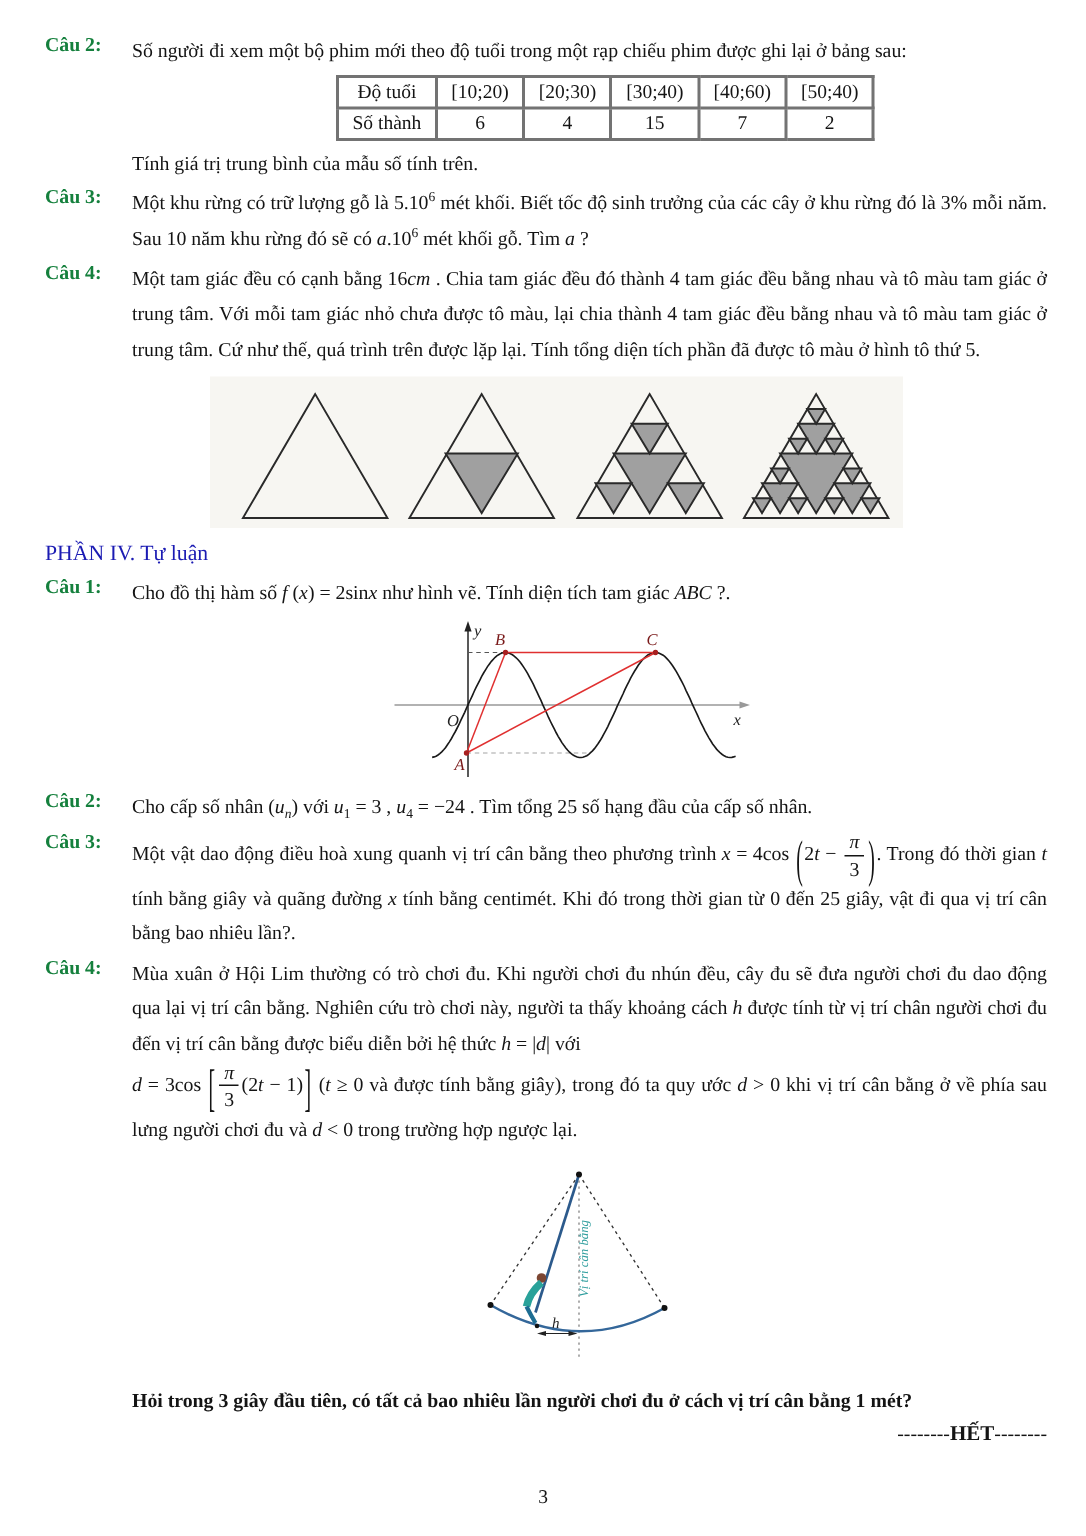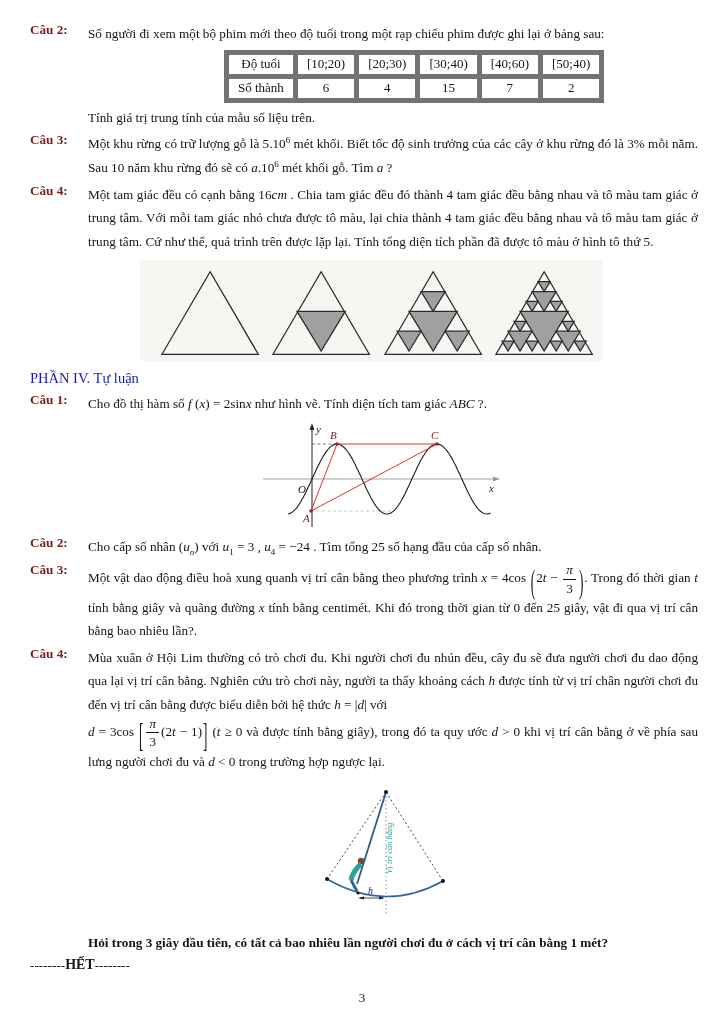--- a/index.html
+++ b/index.html
@@ -3,41 +3,41 @@
 <meta charset="utf-8">
 <style>
   html,body{margin:0;padding:0;background:#e8e8e8;}
   .page{
     width:724px;height:1024px;background:#ffffff;position:relative;
     box-sizing:border-box;padding:22px 26px 0 30px;
     font-family:"Liberation Serif","DejaVu Serif",serif;
     font-size:13.2px;color:#141414;overflow:hidden;
   }
   .question{position:relative;padding-left:58px;margin:0 0 3px 0;}
-  .qlabel{position:absolute;left:0;top:0;color:#7f1d1d;font-weight:bold;}
+  .qlabel{position:absolute;left:0;top:0;color:#15803d;font-weight:bold;}
   .qtext{margin:0;text-align:justify;line-height:1.78;}
   .qtext i, .mline i{font-style:italic;}
   sup{font-size:9px;}
   sub{font-size:9px;}
   
   .freq-table{border-collapse:collapse;margin:4px 0 3px 136px;font-size:13px;}
-  .freq-table td{border:5px solid #737373;padding:0 9px;height:19px;text-align:center;}
+  .freq-table td{border:2px solid #737373;padding:0 9px;height:19px;text-align:center;}
   
   .tri-band{background:#f7f6f2;margin:7px 0 5px 110px;width:462px;
     padding:8px 8px 3px 20px;display:flex;gap:11px;align-items:flex-end;box-sizing:border-box;}
   .part-title{color:#1b1bb3;font-weight:normal;font-size:14.5px;margin:9px 0 5px 0;}
   .fig-wrap{margin:2px 0 2px 225px;}
   .swing-wrap{margin:3px 0 0 250px;}
   
   .mline{line-height:1.78;text-align:justify;margin:0;}
   .frac{display:inline-block;vertical-align:-10px;text-align:center;line-height:1.15;margin:0 2px;font-style:italic;}
   .frac .ft{display:block;border-bottom:1px solid #141414;padding:0 3px 1px 3px;}
   .frac .fb{display:block;padding-top:1px;font-style:normal;}
   .bigd{display:inline-block;transform:scaleY(2.6);vertical-align:-3px;margin:0 1px;font-weight:400;}
-  .end-line{text-align:left;margin:4px 0 0 0;font-size:13.2px;}
+  .end-line{text-align:right;margin:4px 0 0 0;font-size:13.2px;}
   .end-line .het{font-weight:bold;font-size:14px;}
   .page-num{position:absolute;left:0;right:0;bottom:18px;text-align:center;font-size:13px;}
   .closing{margin:4px 0 0 58px;line-height:1.6;font-weight:bold;}
   svg text{font-family:"Liberation Serif","DejaVu Serif",serif;}
 </style>
 </head>
 <body>
 
 <div class="page">
 
@@ -57,21 +57,21 @@
       <tr>
         <td>Số thành</td>
         <td>6</td>
         <td>4</td>
         <td>15</td>
         <td>7</td>
         <td>2</td>
       </tr>
     </tbody>
       </table>
-    <p class="qtext">Tính giá trị trung tính của mẫu số liệu trên.</p>
+    <p class="qtext">Tính giá trị trung bình của mẫu số tính trên.</p>
   </div>
 
   <div class="question">
     <span class="qlabel">Câu 3:</span>
     <p class="qtext">Một khu rừng có trữ lượng gỗ là 5.10<sup>6</sup> mét khối. Biết tốc độ sinh trưởng của các cây ở khu rừng đó là 3% mỗi năm. Sau 10 năm khu rừng đó sẽ có <i>a</i>.10<sup>6</sup> mét khối gỗ. Tìm <i>a</i> ?</p>
   </div>
 
   <div class="question">
     <span class="qlabel">Câu 4:</span>
     <p class="qtext">Một tam giác đều có cạnh bằng 16<i>cm</i> . Chia tam giác đều đó thành 4 tam giác đều bằng nhau và tô màu tam giác ở trung tâm. Với mỗi tam giác nhỏ chưa được tô màu, lại chia thành 4 tam giác đều bằng nhau và tô màu tam giác ở trung tâm. Cứ như thế, quá trình trên được lặp lại. Tính tổng diện tích phần đã được tô màu ở hình tô thứ 5.</p>

